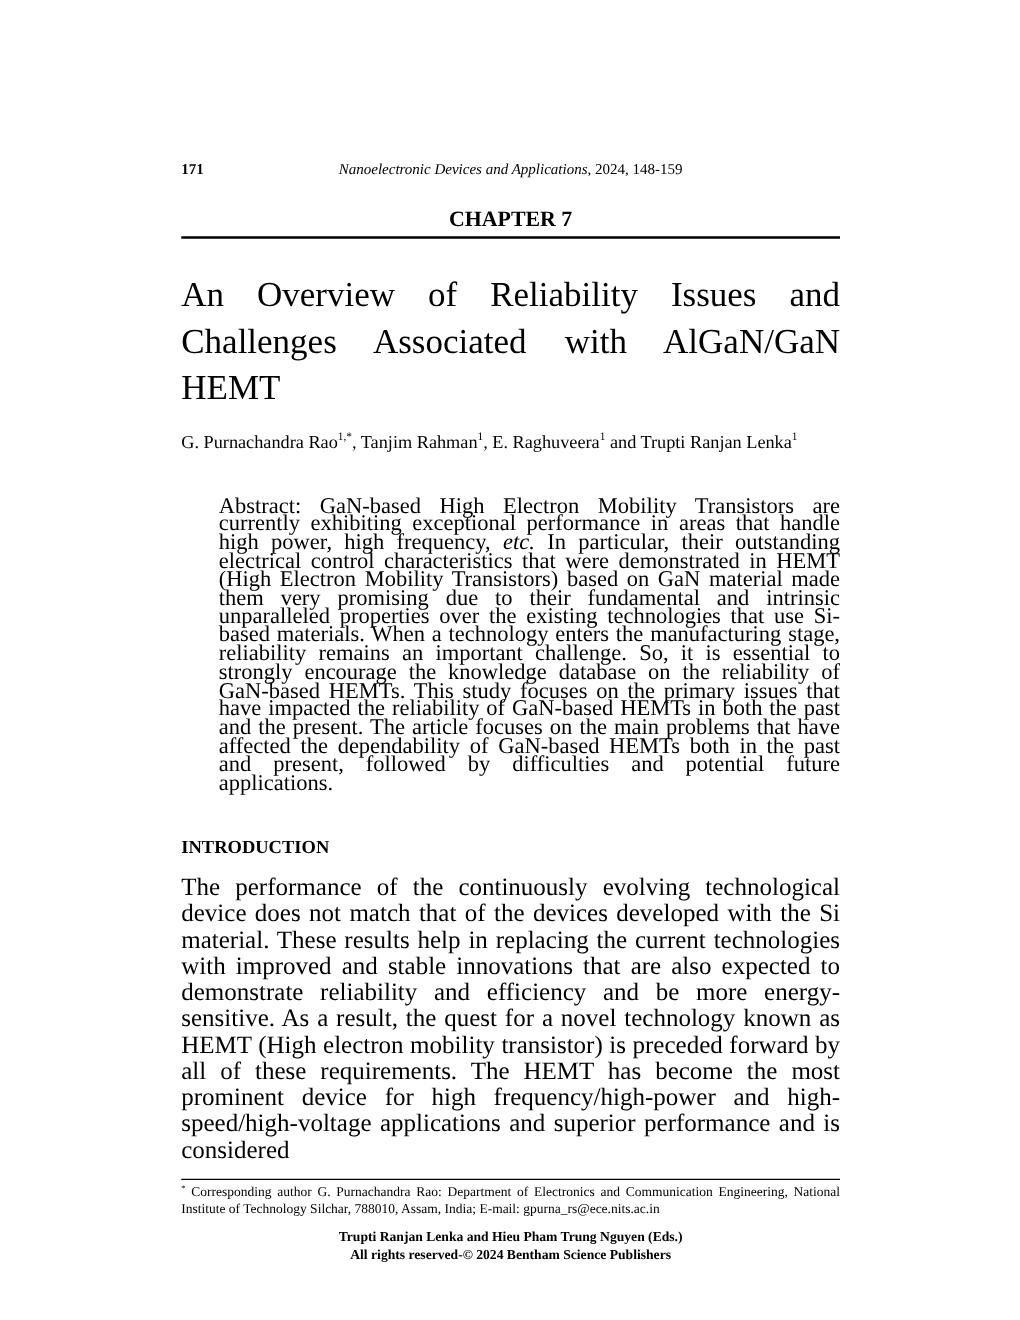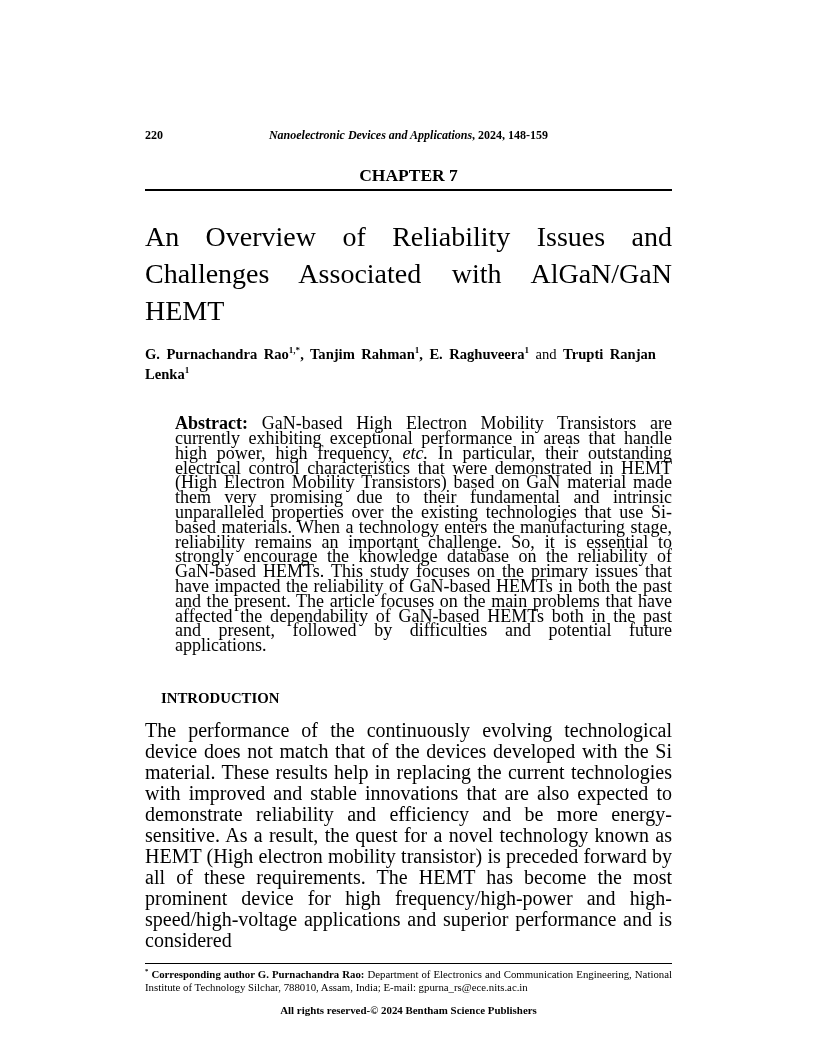--- a/index.html
+++ b/index.html
@@ -8,21 +8,21 @@
     background: #ffffff;
     color: #000000;
     font-family: "Liberation Serif", serif;
   }
   .page {
     box-sizing: border-box;
     width: 816px; height: 1056px;
     padding: 128px 144px 0 145px;
     overflow: hidden;
   }
-  .b { font-weight: bold; }
+  .b { font-weight: normal; }
   .i { font-style: italic; }
   sup { font-size: 0.62em; line-height: 0; vertical-align: super; }
 
   .header { display: flex; align-items: baseline; font-size: 12px; }
   .pagenum { width: 90px; text-align: left; font-weight: bold; }
   .journal { flex: 1; text-align: center; }
   .spacer { width: 90px; }
 
   .chapter {
     margin-top: 22px;
@@ -57,21 +57,21 @@
     line-height: 14.8px;
     text-align: justify;
   }
   .keywords {
     margin: 32px 0 0 0;
     font-size: 14.6px;
     line-height: 21px;
     text-align: justify;
   }
   .section {
-    margin: 37px 0 0 16px;
+    margin: 37px 0 0 0;
     font-size: 14.8px;
     font-weight: bold;
   }
   .bodytext {
     margin: 13px 0 0 0;
     font-size: 20px;
     line-height: 21px;
     text-align: justify;
   }
   .footrule { border-top: 1px solid #000; margin-top: 12px; }
@@ -88,21 +88,21 @@
     font-size: 10.9px;
     line-height: 13.5px;
   }
 </style>
 </head>
 <body>
 
 <div class="page">
 
   <div class="header">
-    <span class="pagenum">220</span>
+    <span class="pagenum">171</span>
     <span class="journal"><span class="b i">Nanoelectronic Devices and Applications</span><span class="b">, 2024, 148-159</span></span>
     <span class="spacer"></span>
   </div>
 
   <div class="chapter">CHAPTER 7</div>
   <div class="rule"></div>
 
   <h1 class="title">An Overview of Reliability Issues and Challenges Associated with AlGaN/GaN HEMT</h1>
 
   <p class="authors"><span class="b">G. Purnachandra Rao</span><sup class="b">1,*</sup><span class="b">, </span><span class="b">Tanjim Rahman</span><sup class="b">1</sup><span class="b">, </span><span class="b">E. Raghuveera</span><sup class="b">1</sup><span> and </span><span class="b">Trupti Ranjan Lenka</span><sup class="b">1</sup></p>
@@ -113,16 +113,17 @@
 
   <h2 class="section">INTRODUCTION</h2>
 
   <p class="bodytext">The performance of the continuously evolving technological device does not match that of the devices developed with the Si material. These results help in replacing the current technologies with improved and stable innovations that are also expected to demonstrate reliability and efficiency and be more energy-sensitive. As a result, the quest for a novel technology known as HEMT (High electron mobility transistor) is preceded forward by all of these requirements. The HEMT has become the most prominent device for high frequency/high-power and high-speed/high-voltage applications and superior performance and is considered</p>
 
   <div class="footrule"></div>
 
   <p class="footnote"><sup class="b">*</sup><span class="b"> Corresponding author G. Purnachandra Rao: </span><span>Department of Electronics and Communication Engineering, National Institute of Technology Silchar, 788010, Assam, India; E-mail: gpurna_rs@ece.nits.ac.in</span></p>
 
   <div class="footer">
+    <div>Trupti Ranjan Lenka and Hieu Pham Trung Nguyen (Eds.)</div>
     <div>All rights reserved-© 2024 Bentham Science Publishers</div>
   </div>
 
 </div>
 
 </body></html>

